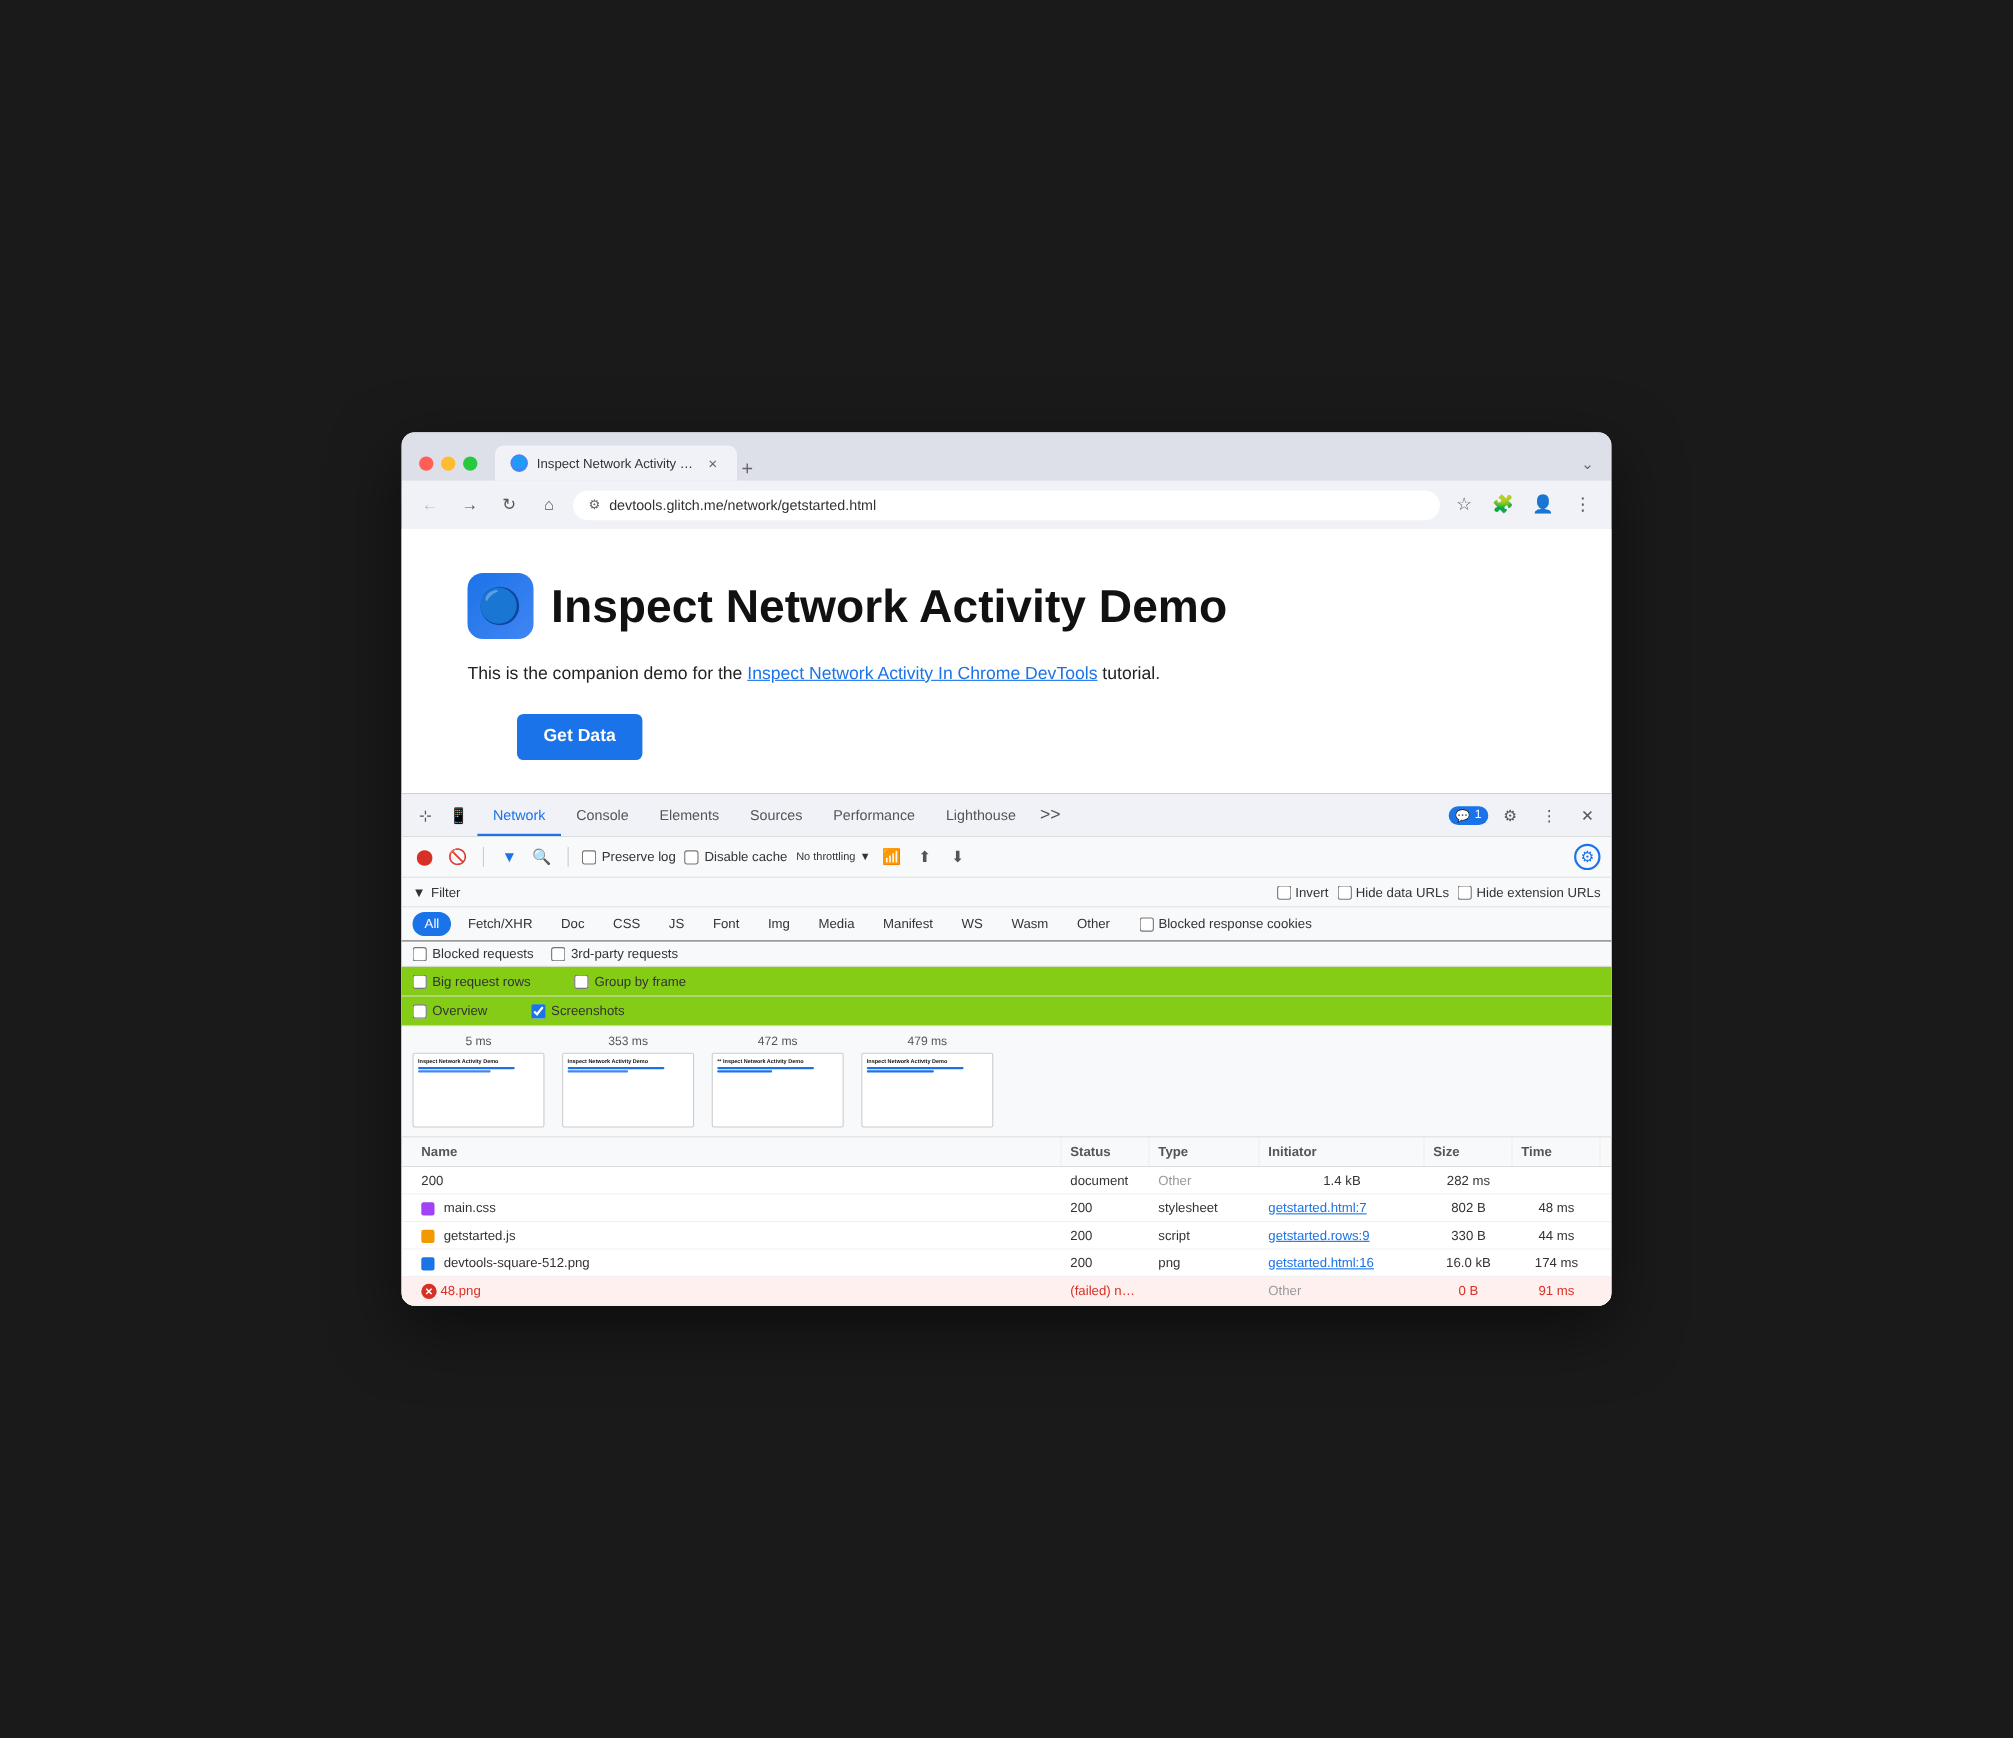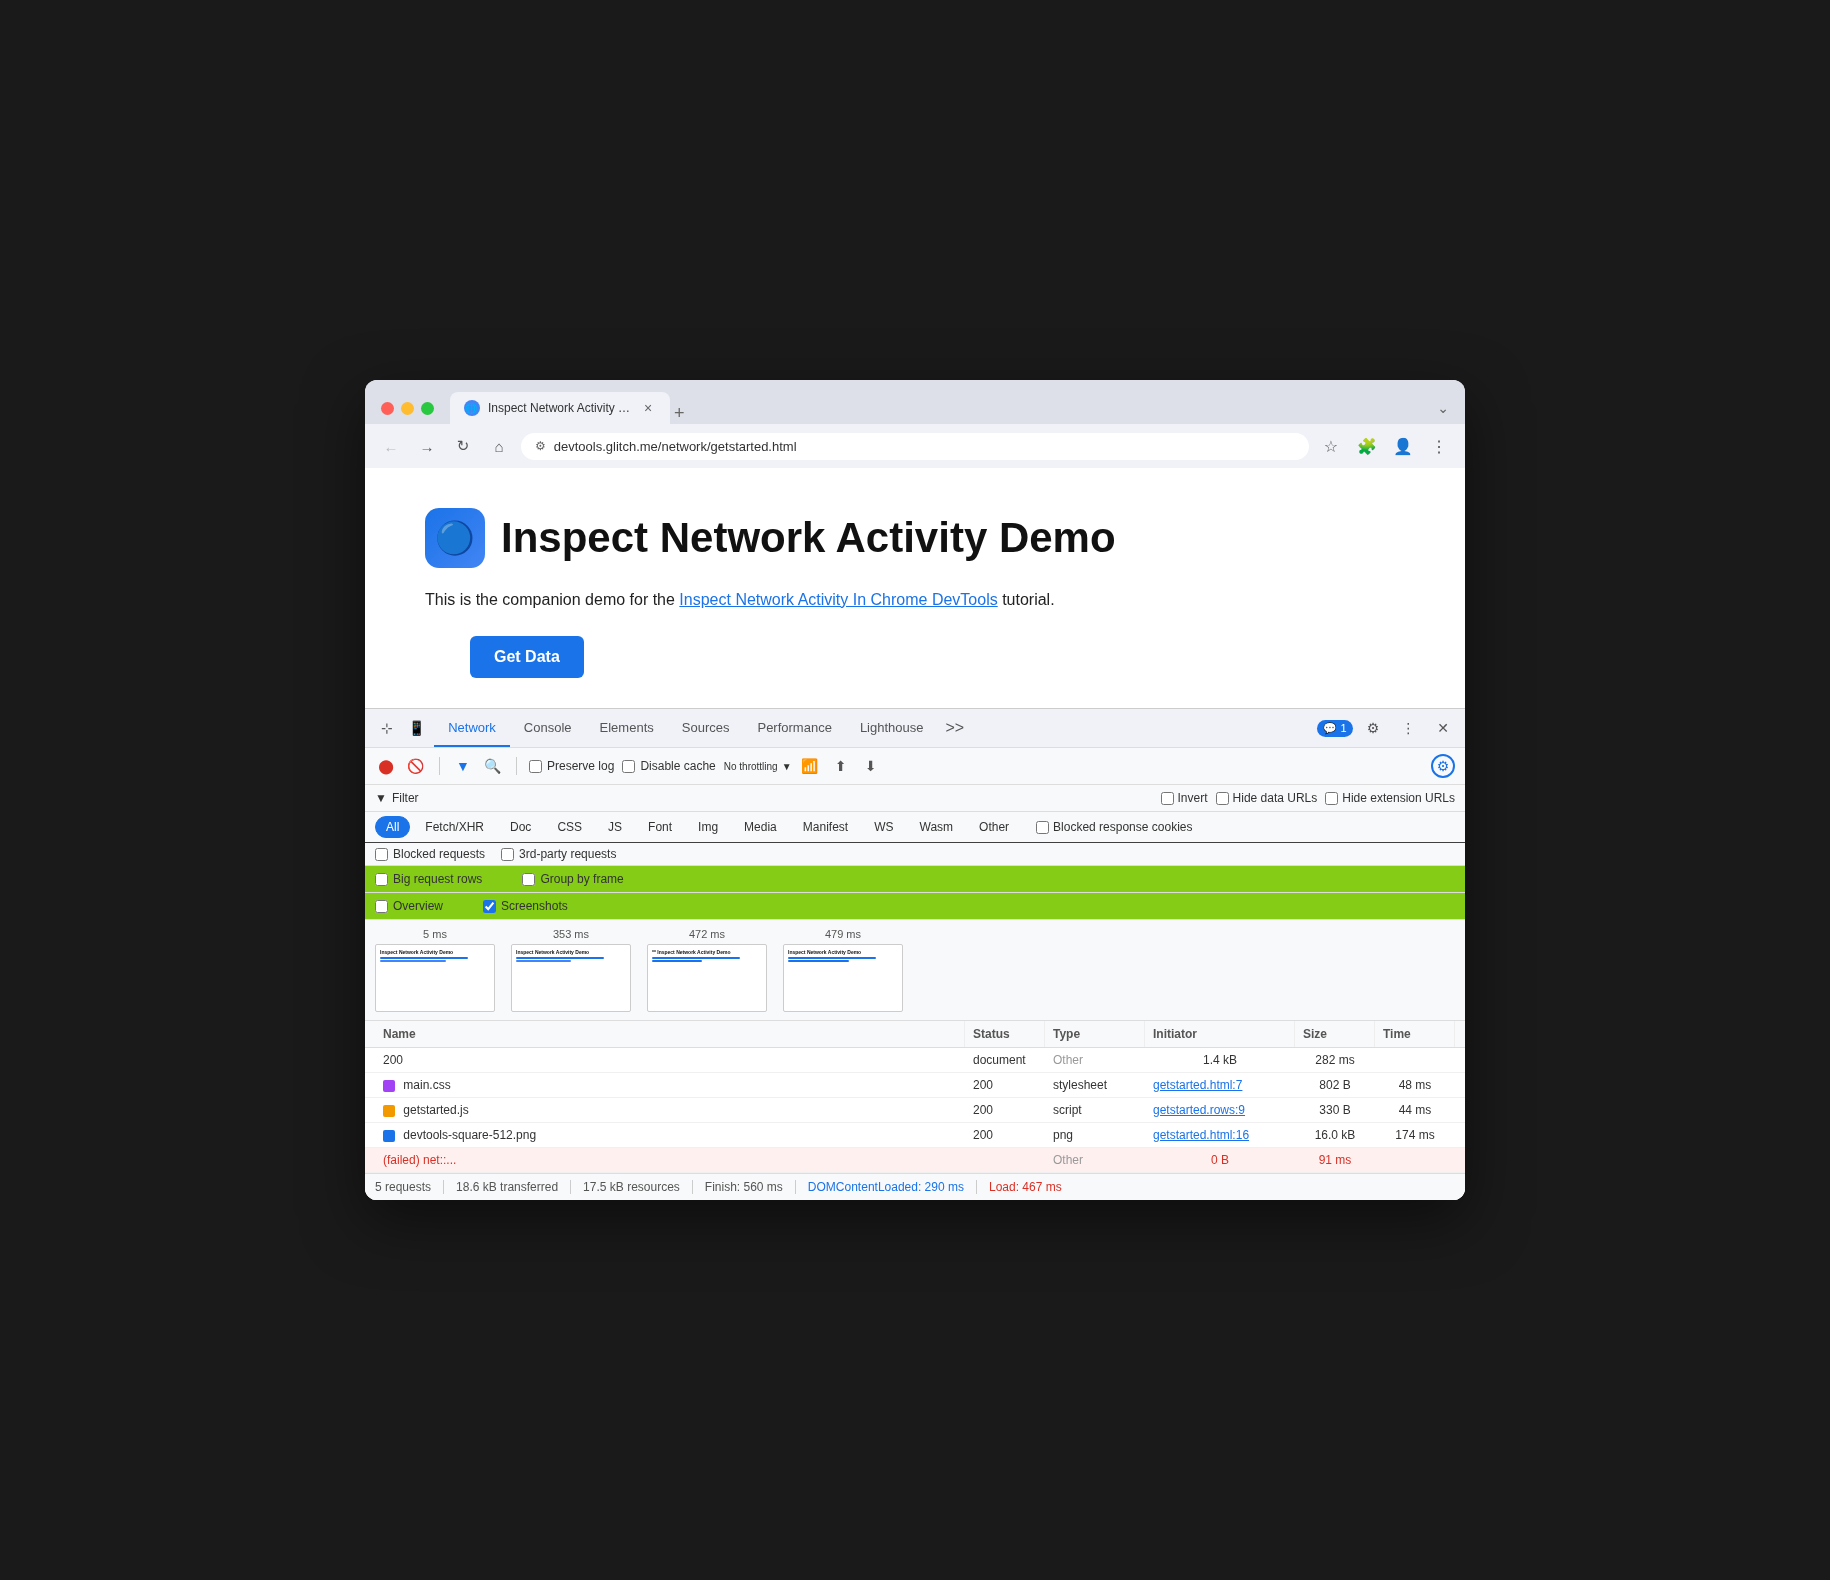--- a/index.html
+++ b/index.html
@@ -797,31 +797,27 @@
             <span>devtools-square-512.png</span>
           </div>
           <div class="table-cell">200</div>
           <div class="table-cell">png</div>
           <div class="table-cell link">getstarted.html:16</div>
           <div class="table-cell right">16.0 kB</div>
           <div class="table-cell right">174 ms</div>
         </div>
 
         <div class="table-row error">
+          <div class="table-cell">
+            <span class="icon-error">✕</span>
+            <span class="red" style="color:#d93025;">48.png</span>
+          </div>
           <div class="table-cell red">(failed) net::...</div>
           <div class="table-cell"></div>
           <div class="table-cell gray">Other</div>
           <div class="table-cell right red">0 B</div>
           <div class="table-cell right red">91 ms</div>
         </div>
       </div>
 
-      <div class="status-bar">
-        <span class="status-item">5 requests</span>
-        <span class="status-item">18.6 kB transferred</span>
-        <span class="status-item">17.5 kB resources</span>
-        <span class="status-item">Finish: 560 ms</span>
-        <span class="status-item status-blue">DOMContentLoaded: 290 ms</span>
-        <span class="status-item status-red">Load: 467 ms</span>
-      </div>
     </div>
   </div>
 </div>
 
 </body></html>

